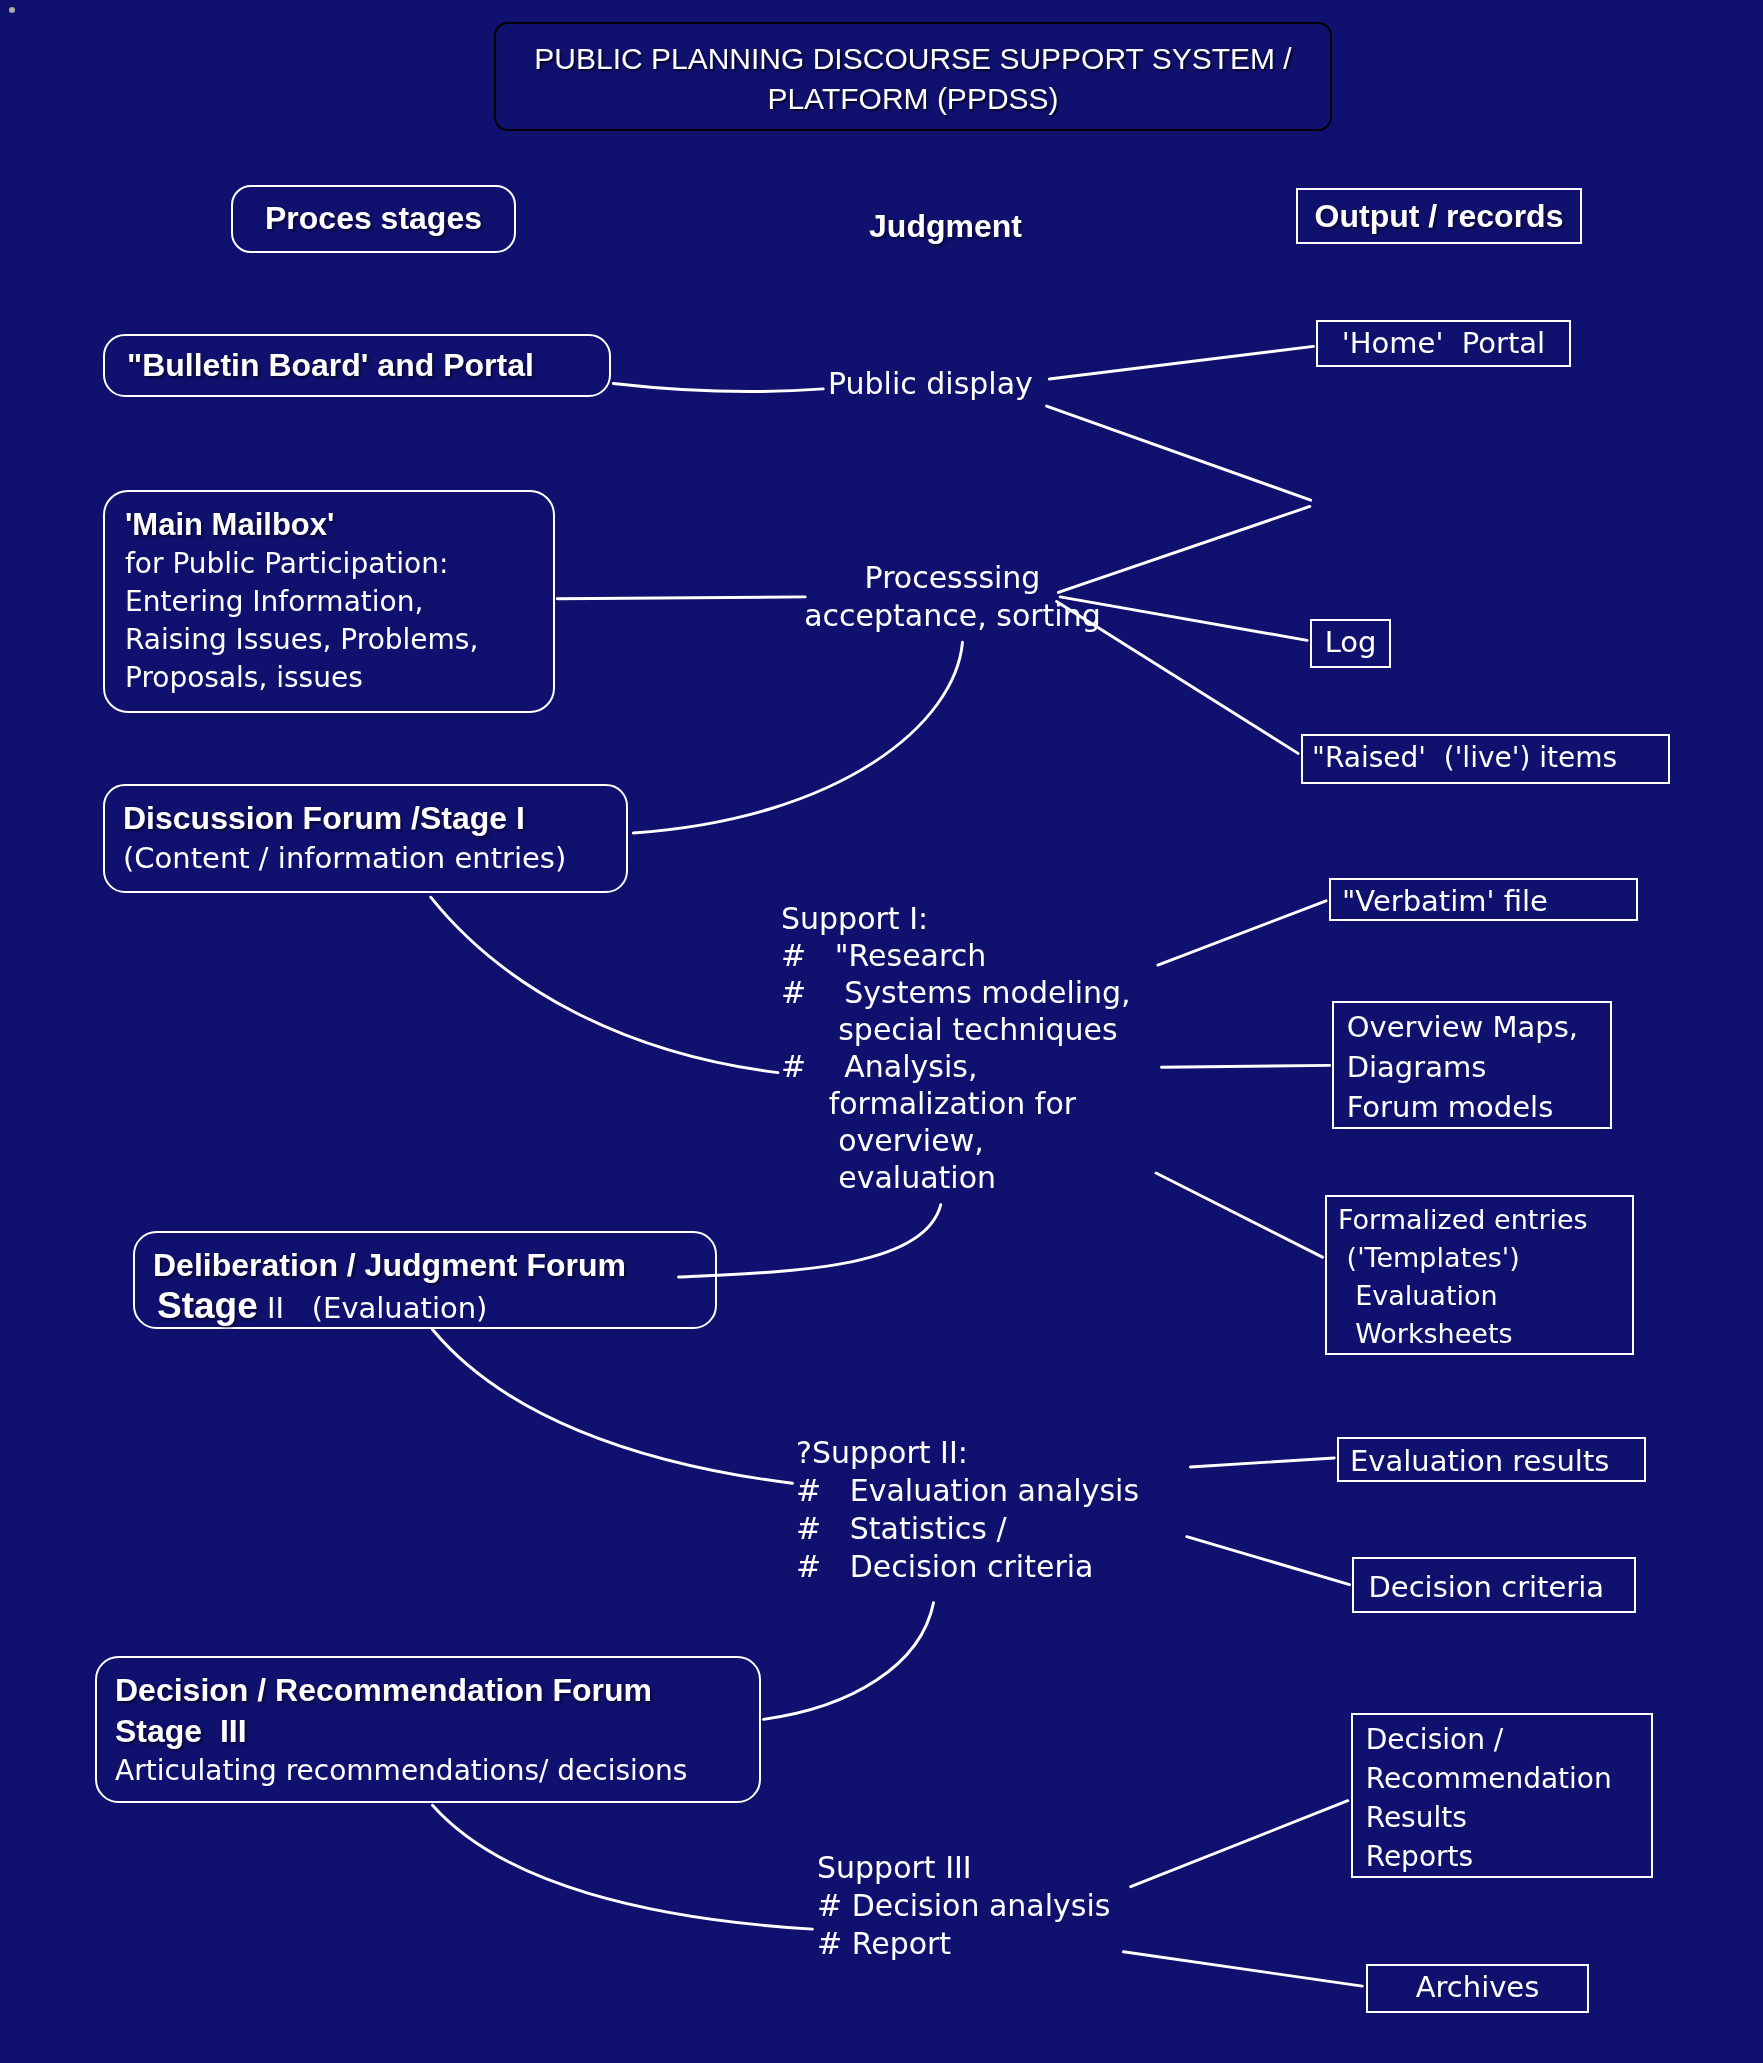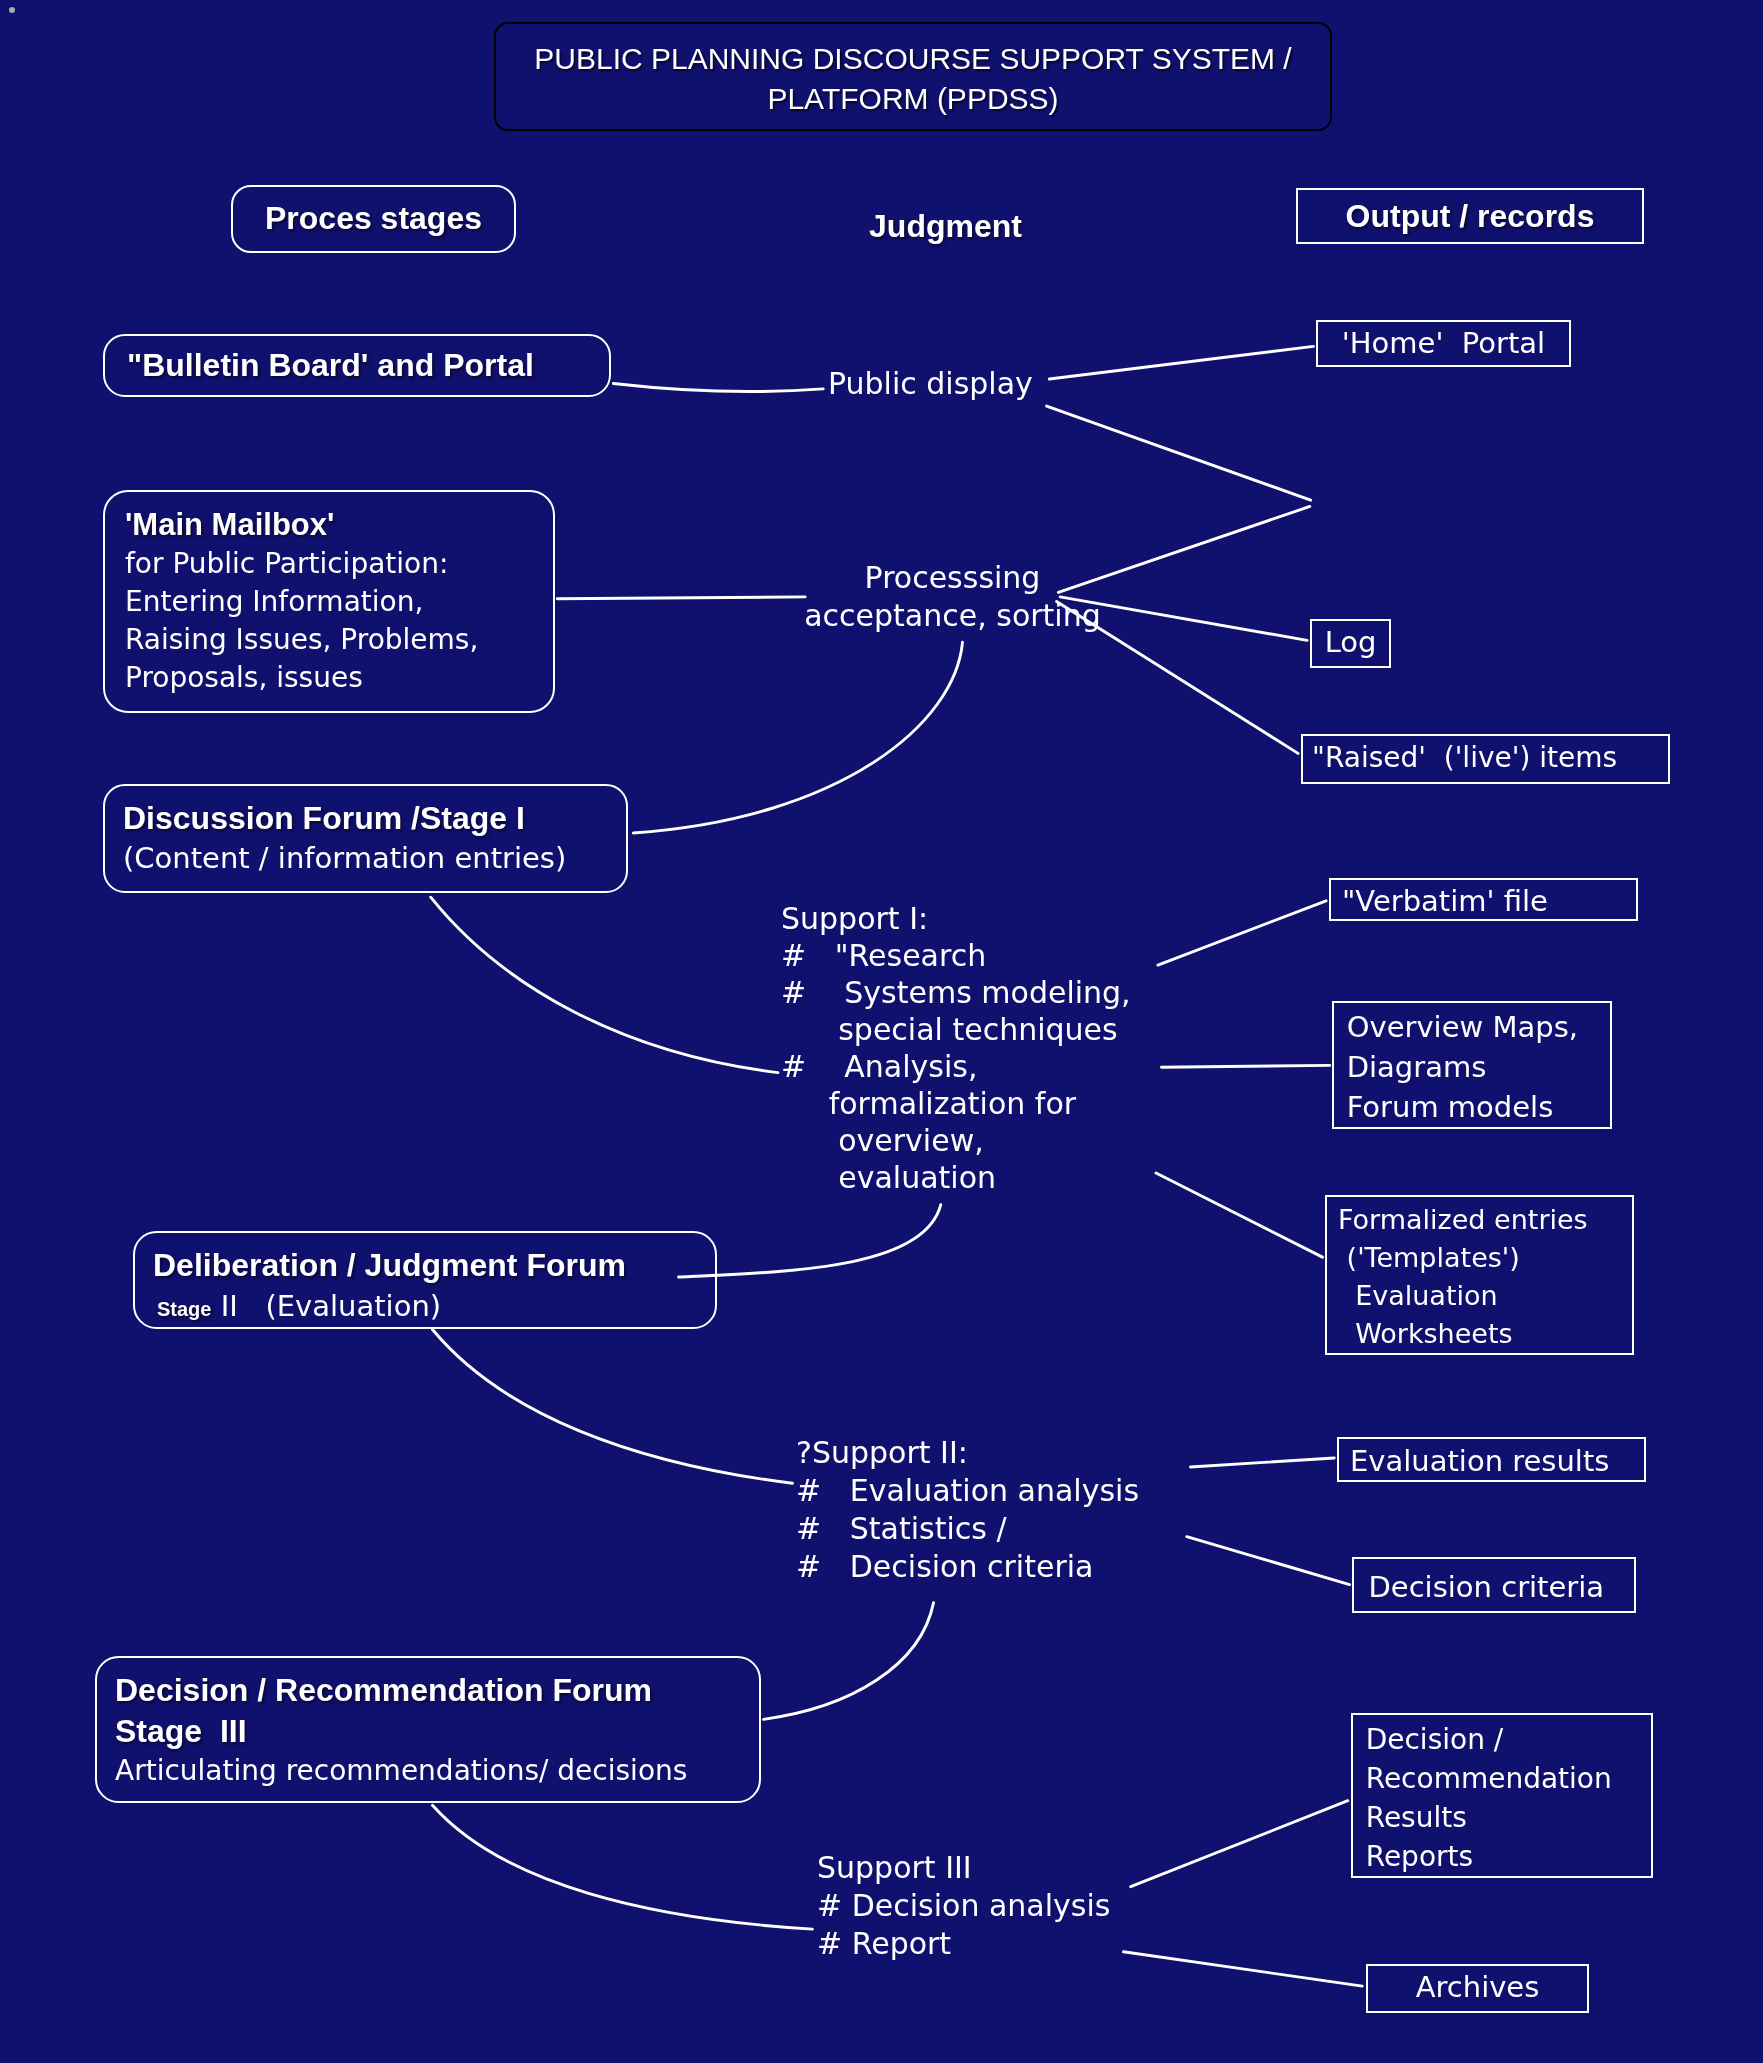--- a/index.html
+++ b/index.html
@@ -51,21 +51,21 @@
     </g>
   </svg>
 
   <div class="abs dot" style="left:9px;top:7.2px;"></div>
 
   <div class="abs title-box txt" style="left:494px;top:22px;width:838px;height:109px;border-radius:14px;">PUBLIC PLANNING DISCOURSE SUPPORT SYSTEM /
 PLATFORM (PPDSS)</div>
 
   <div class="abs box rounded hdr" style="left:231px;top:185px;width:285px;height:68px;border-radius:20px;text-align:center;line-height:63px;">Proces stages</div>
   <div class="abs hdr" style="left:855px;top:208px;width:181px;text-align:center;">Judgment</div>
-  <div class="abs box hdr" style="left:1296px;top:188px;width:348px;height:56px;text-align:center;line-height:52px;">Output / records</div>
+  <div class="abs box hdr" style="left:1296px;top:188px;width:286px;height:56px;text-align:center;line-height:52px;">Output / records</div>
 
   <div class="abs box rounded" style="left:103px;top:334px;width:508px;height:63px;border-radius:22px;">
     <div class="stage-title txt" style="padding:11px 0 0 22px;">"Bulletin Board' and Portal</div>
   </div>
 
   <div class="abs box rounded" style="left:103px;top:490px;width:452px;height:223px;border-radius:25px;">
     <div class="stage-title txt" style="padding:12.7px 0 0 20px;font-size:31px;line-height:40px;">'Main Mailbox'</div>
     <div class="body-text txt" style="padding:0 0 0 20px;font-size:28px;line-height:38px;">for Public Participation:
 Entering Information,
 Raising Issues, Problems,
@@ -73,21 +73,21 @@
   </div>
 
   <div class="abs box rounded" style="left:103px;top:784px;width:525px;height:109px;border-radius:22px;">
     <div class="stage-title txt" style="padding:11px 0 0 18px;line-height:42px;">Discussion Forum /Stage I</div>
     <div class="body-text txt" style="padding:0 0 0 18px;font-size:29px;line-height:38px;">(Content / information entries)</div>
   </div>
 
   <div class="abs box rounded" style="left:92px;top:1231px;width:584px;height:98px;border-radius:23.5px;margin-left:41px;">
     <div class="stage-title txt" style="padding:11px 0 0 18px;line-height:42px;">Deliberation / Judgment Forum</div>
     <div style="padding:0 0 0 22px;line-height:40px;">
-      <span class="stage-title txt" style="font-size:20px;">Stage</span><span class="body-text txt" style="font-size:29px;"> II   (Evaluation)</span>
+      <span class="stage-title txt" style="font-size:37px;">Stage</span><span class="body-text txt" style="font-size:29px;"> II   (Evaluation)</span>
     </div>
   </div>
 
   <div class="abs box rounded" style="left:95px;top:1656px;width:666px;height:147px;border-radius:23.5px;">
     <div class="stage-title txt" style="padding:11px 0 0 18px;line-height:42px;">Decision / Recommendation Forum</div>
     <div class="stage-title txt" style="padding:0 0 0 18px;line-height:40px;">Stage  III</div>
     <div class="body-text txt" style="padding:0 0 0 18px;font-size:28px;line-height:40px;">Articulating recommendations/ decisions</div>
   </div>
 
   <div class="abs body-text txt" style="left:828px;top:366px;">Public display</div>

